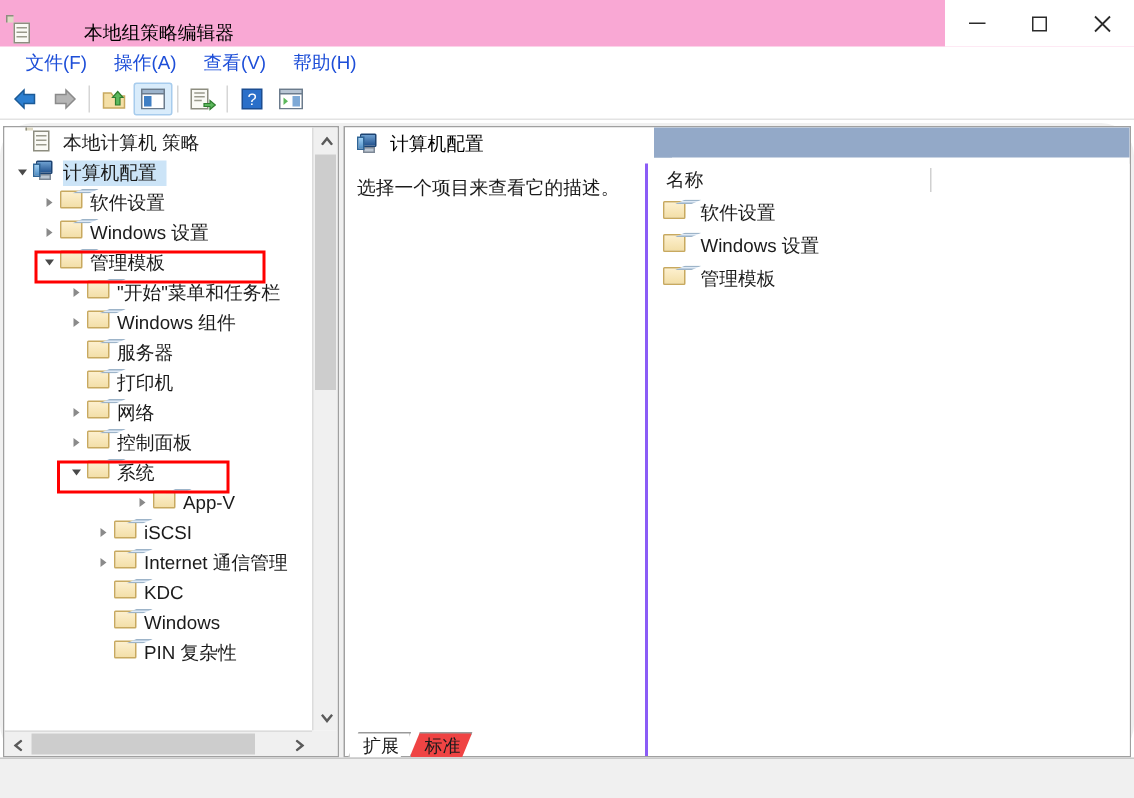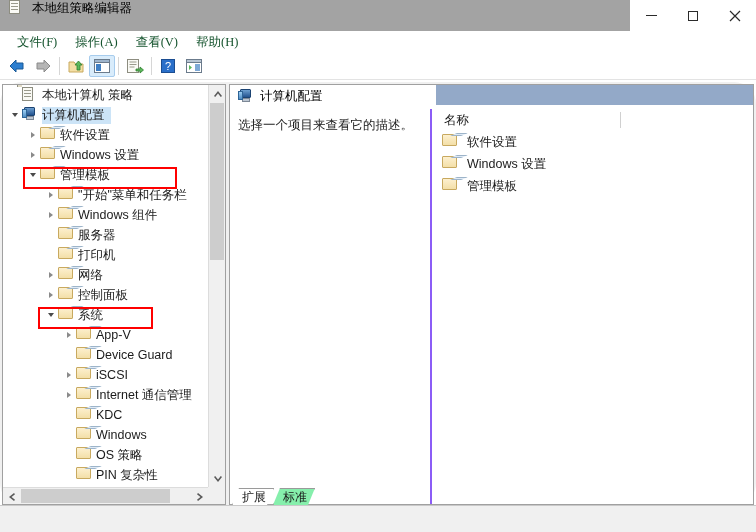--- a/index.html
+++ b/index.html
@@ -4,31 +4,31 @@
 <style>
   html,body{margin:0;padding:0;}
   body{
     width:756px;height:532px;overflow:hidden;
     font-family:"Liberation Sans","DejaVu Sans",sans-serif;
     font-size:12px;color:#000;background:#f0f0f0;
   }
   .window{position:relative;width:756px;height:532px;background:#fff;box-sizing:border-box;}
 
   
-  .titlebar{position:relative;height:31px;background:#a3a3a3;display:flex;align-items:flex-start;}
+  .titlebar{position:relative;height:31px;background:#f9a8d4;display:flex;align-items:flex-end;gap:24px;}
   .title-icon{margin-left:9px;margin-right:7px;width:16px;height:16px;position:relative;}
   .title-text{font-size:12.5px;color:#000;}
   .winbtns{position:absolute;right:0;top:0;height:31px;display:flex;}
   .winbtn{width:42px;height:31px;display:flex;align-items:center;justify-content:center;background:#fff;}
   .min-g{width:11px;height:1px;background:#2b2b2b;display:block;}
   .max-g{width:10px;height:10px;border:1px solid #2b2b2b;display:block;box-sizing:border-box;}
 
   
   .menubar{height:22px;display:flex;align-items:center;padding-left:8px;background:#fff;}
-  .menuitem{padding:2px 9px;font-size:12.5px;color:#14532d;cursor:default;font-family:Liberation Serif, serif;}
+  .menuitem{padding:2px 9px;font-size:12.5px;color:#1d4ed8;cursor:default;}
 
   
   .toolbar{height:26px;display:flex;align-items:center;padding-left:4px;background:#fff;
            border-bottom:1px solid #e3e3e3;}
   .tbtn{width:26px;height:22px;display:flex;align-items:center;justify-content:center;position:relative;}
   .tbtn.sel{background:#d9ecfb;border:1px solid #a7cced;border-radius:2px;box-sizing:border-box;}
   .tsep{width:1px;height:18px;background:#d6d6d6;margin:0 3px;}
 
   
   .body{position:absolute;left:0;top:82px;right:0;bottom:27px;display:flex;background:#f0f0f0;border-radius:22px;}
@@ -92,21 +92,21 @@
   .litem .lt{font-size:12.5px;color:#1b1b1b;margin-left:5px;}
 
   
   .tabstrip{position:absolute;left:2px;bottom:-1px;height:19px;display:flex;align-items:flex-end;}
   .tab{position:relative;height:17px;display:flex;align-items:center;padding:0 7px 0 9px;
        font-size:12px;color:#1b1b1b;background:#fff;border:1px solid #9a9a9a;border-bottom:none;
        box-sizing:border-box;margin-right:-1px;
        -webkit-clip-path:polygon(7px 0,100% 0,calc(100% - 7px) 100%,0 100%);
        clip-path:polygon(7px 0,100% 0,calc(100% - 7px) 100%,0 100%);}
   .tab.active{background:#fff;}
-  .tab.inactive{background:#86efac;}
+  .tab.inactive{background:#ef4444;}
 
   
   .statusbar{position:absolute;left:0;right:0;bottom:0;height:27px;background:#f0f0f0;
              border-top:1px solid #c9c9c9;box-sizing:border-box;}
 </style>
 </head>
 <body>
 
 <div class="window">
 
@@ -284,67 +284,57 @@
         </div>
 
         <div class="trow" style="padding-left:40px">
           <span class="exp">
               <i class="chev down"></i>
             </span>
           <span class="ico"><span class="folder"><span class="back"></span><span class="tab"></span></span></span>
           <span class="lbl">系统</span>
         </div>
 
+        <div class="trow" style="padding-left:84px">
+          <span class="exp">
+              <i class="chev right"></i>
+            </span>
+          <span class="ico"><span class="folder"><span class="back"></span><span class="tab"></span></span></span>
+          <span class="lbl">App-V</span>
+        </div>
+
+
         <div class="trow" style="padding-left:58px">
           <span class="exp">
               <i class="chev right"></i>
             </span>
           <span class="ico"><span class="folder"><span class="back"></span><span class="tab"></span></span></span>
-          <span class="lbl">App-V</span>
+          <span class="lbl">iSCSI</span>
         </div>
 
         <div class="trow" style="padding-left:58px">
-          <span class="exp"></span>
-          <span class="ico"><span class="folder"><span class="back"></span><span class="tab"></span></span></span>
-          <span class="lbl">Device Guard</span>
+          <span class="exp">
+              <i class="chev right"></i>
+            </span>
+          <span class="ico"><span class="folder"><span class="back"></span><span class="tab"></span></span></span>
+          <span class="lbl">Internet 通信管理</span>
         </div>
 
         <div class="trow" style="padding-left:58px">
-          <span class="exp">
-              <i class="chev right"></i>
-            </span>
-          <span class="ico"><span class="folder"><span class="back"></span><span class="tab"></span></span></span>
-          <span class="lbl">iSCSI</span>
+          <span class="exp"></span>
+          <span class="ico"><span class="folder"><span class="back"></span><span class="tab"></span></span></span>
+          <span class="lbl">KDC</span>
         </div>
 
         <div class="trow" style="padding-left:58px">
-          <span class="exp">
-              <i class="chev right"></i>
-            </span>
-          <span class="ico"><span class="folder"><span class="back"></span><span class="tab"></span></span></span>
-          <span class="lbl">Internet 通信管理</span>
-        </div>
-
-        <div class="trow" style="padding-left:58px">
-          <span class="exp"></span>
-          <span class="ico"><span class="folder"><span class="back"></span><span class="tab"></span></span></span>
-          <span class="lbl">KDC</span>
-        </div>
-
-        <div class="trow" style="padding-left:58px">
           <span class="exp"></span>
           <span class="ico"><span class="folder"><span class="back"></span><span class="tab"></span></span></span>
           <span class="lbl">Windows</span>
         </div>
 
-        <div class="trow" style="padding-left:58px">
-          <span class="exp"></span>
-          <span class="ico"><span class="folder"><span class="back"></span><span class="tab"></span></span></span>
-          <span class="lbl">OS 策略</span>
-        </div>
 
         <div class="trow" style="padding-left:58px">
           <span class="exp"></span>
           <span class="ico"><span class="folder"><span class="back"></span><span class="tab"></span></span></span>
           <span class="lbl">PIN 复杂性</span>
         </div>
 
       </div>
 
       <div class="vsb">

